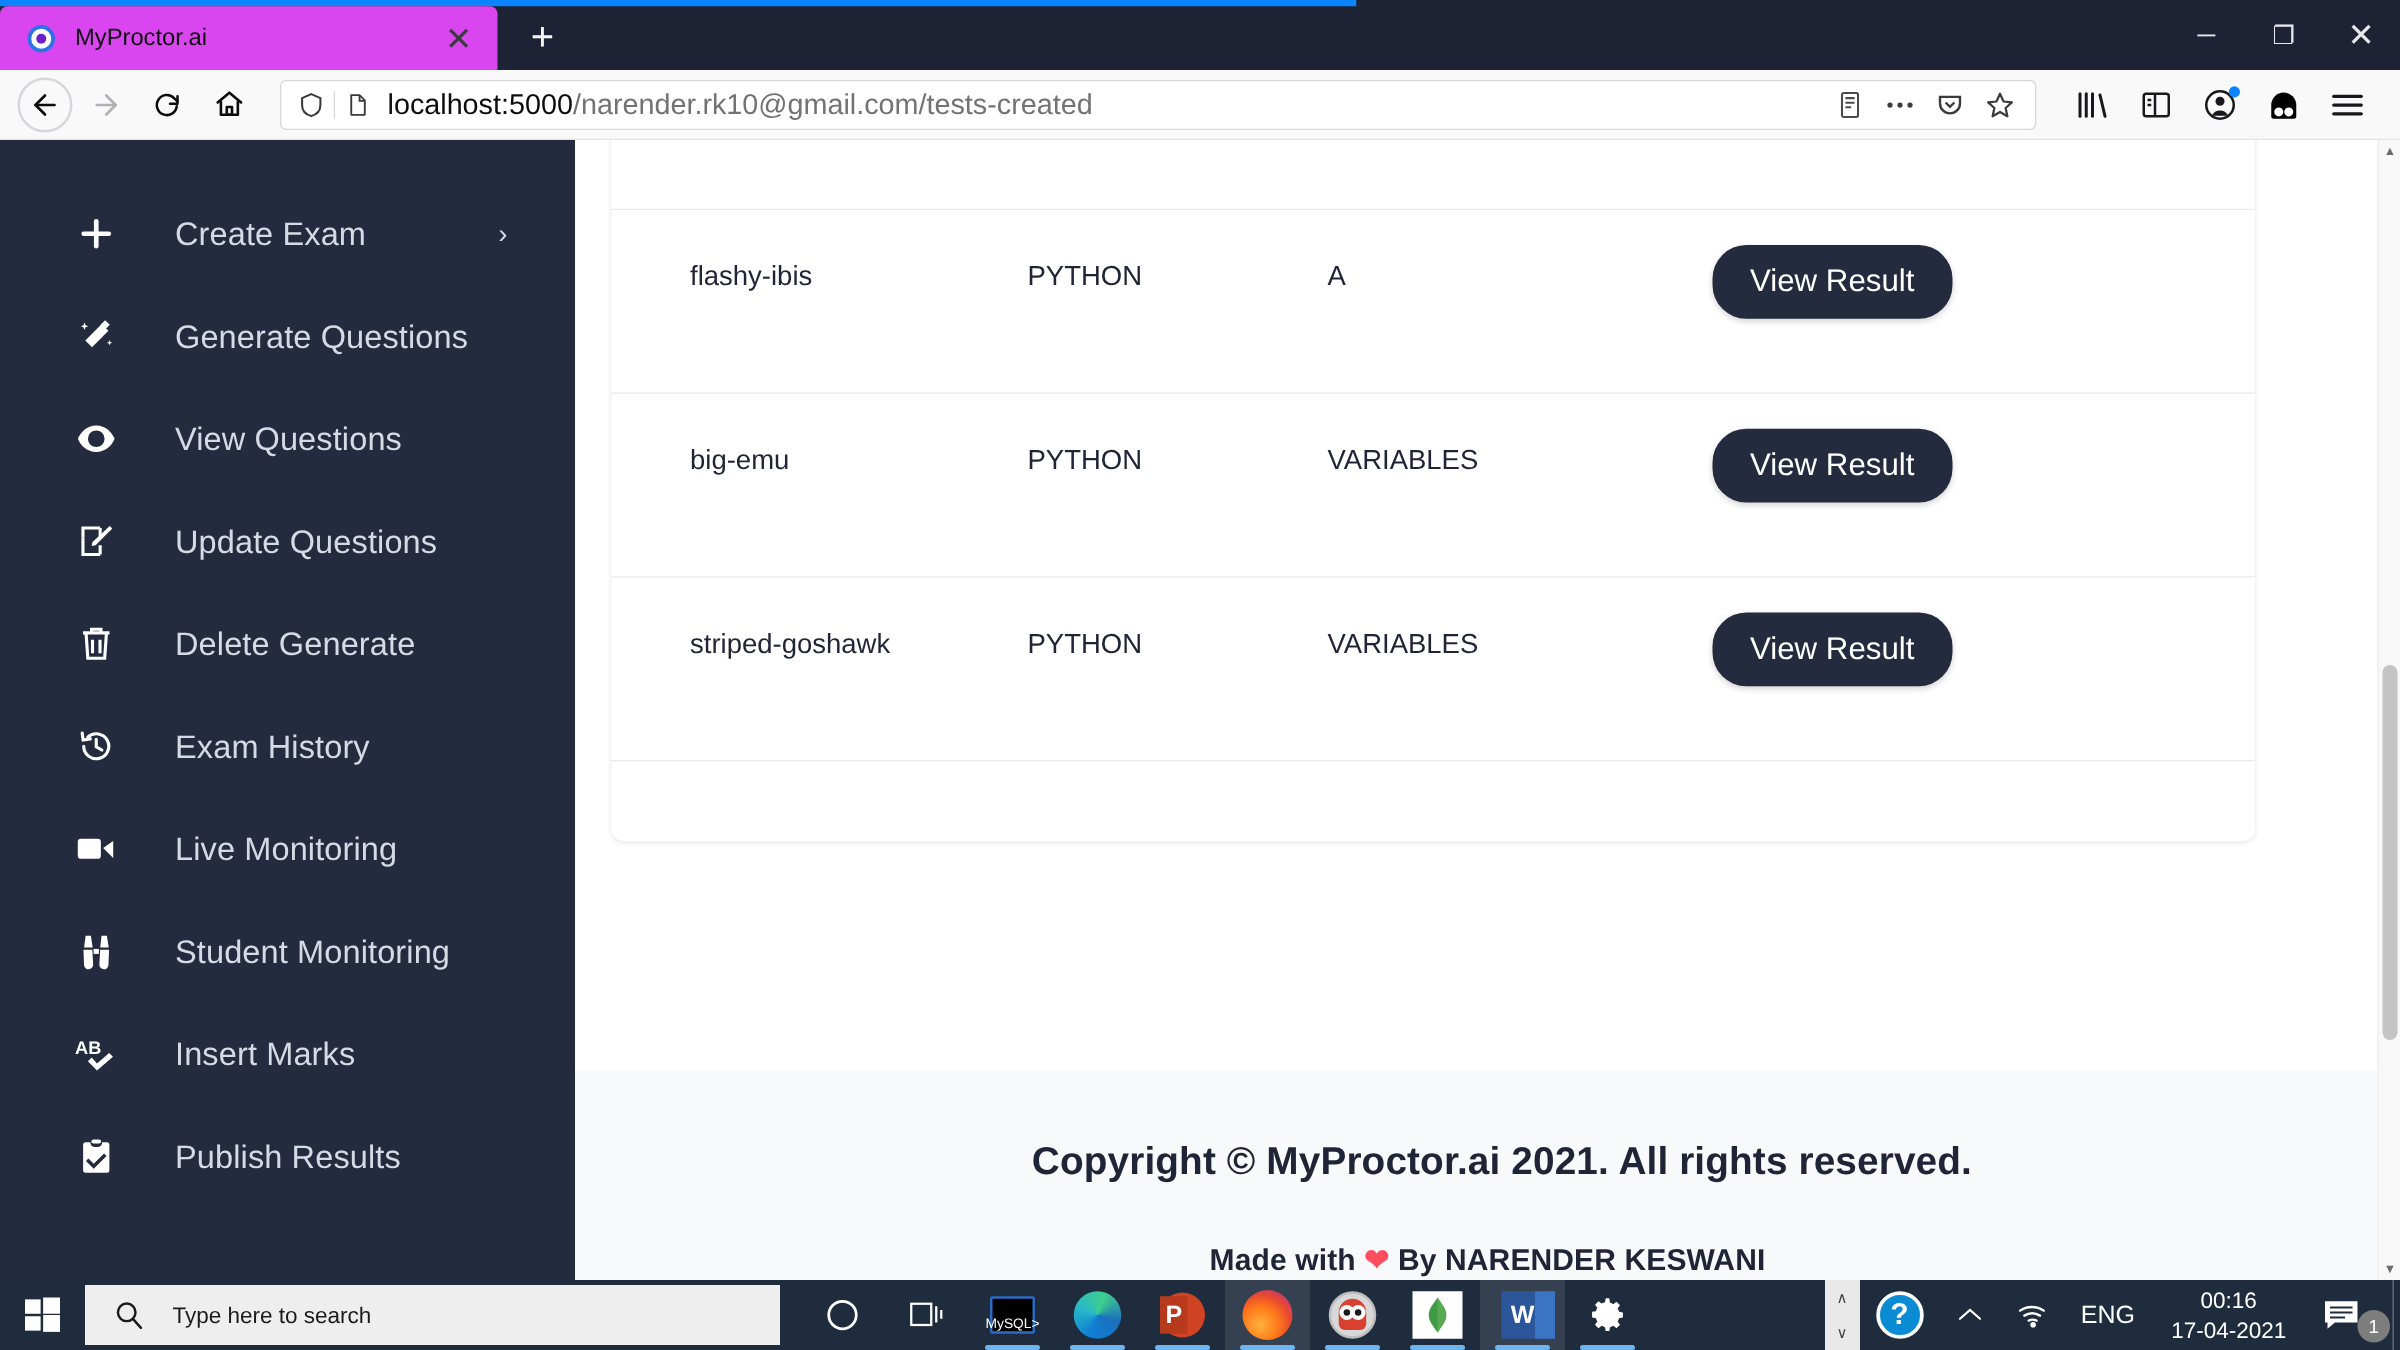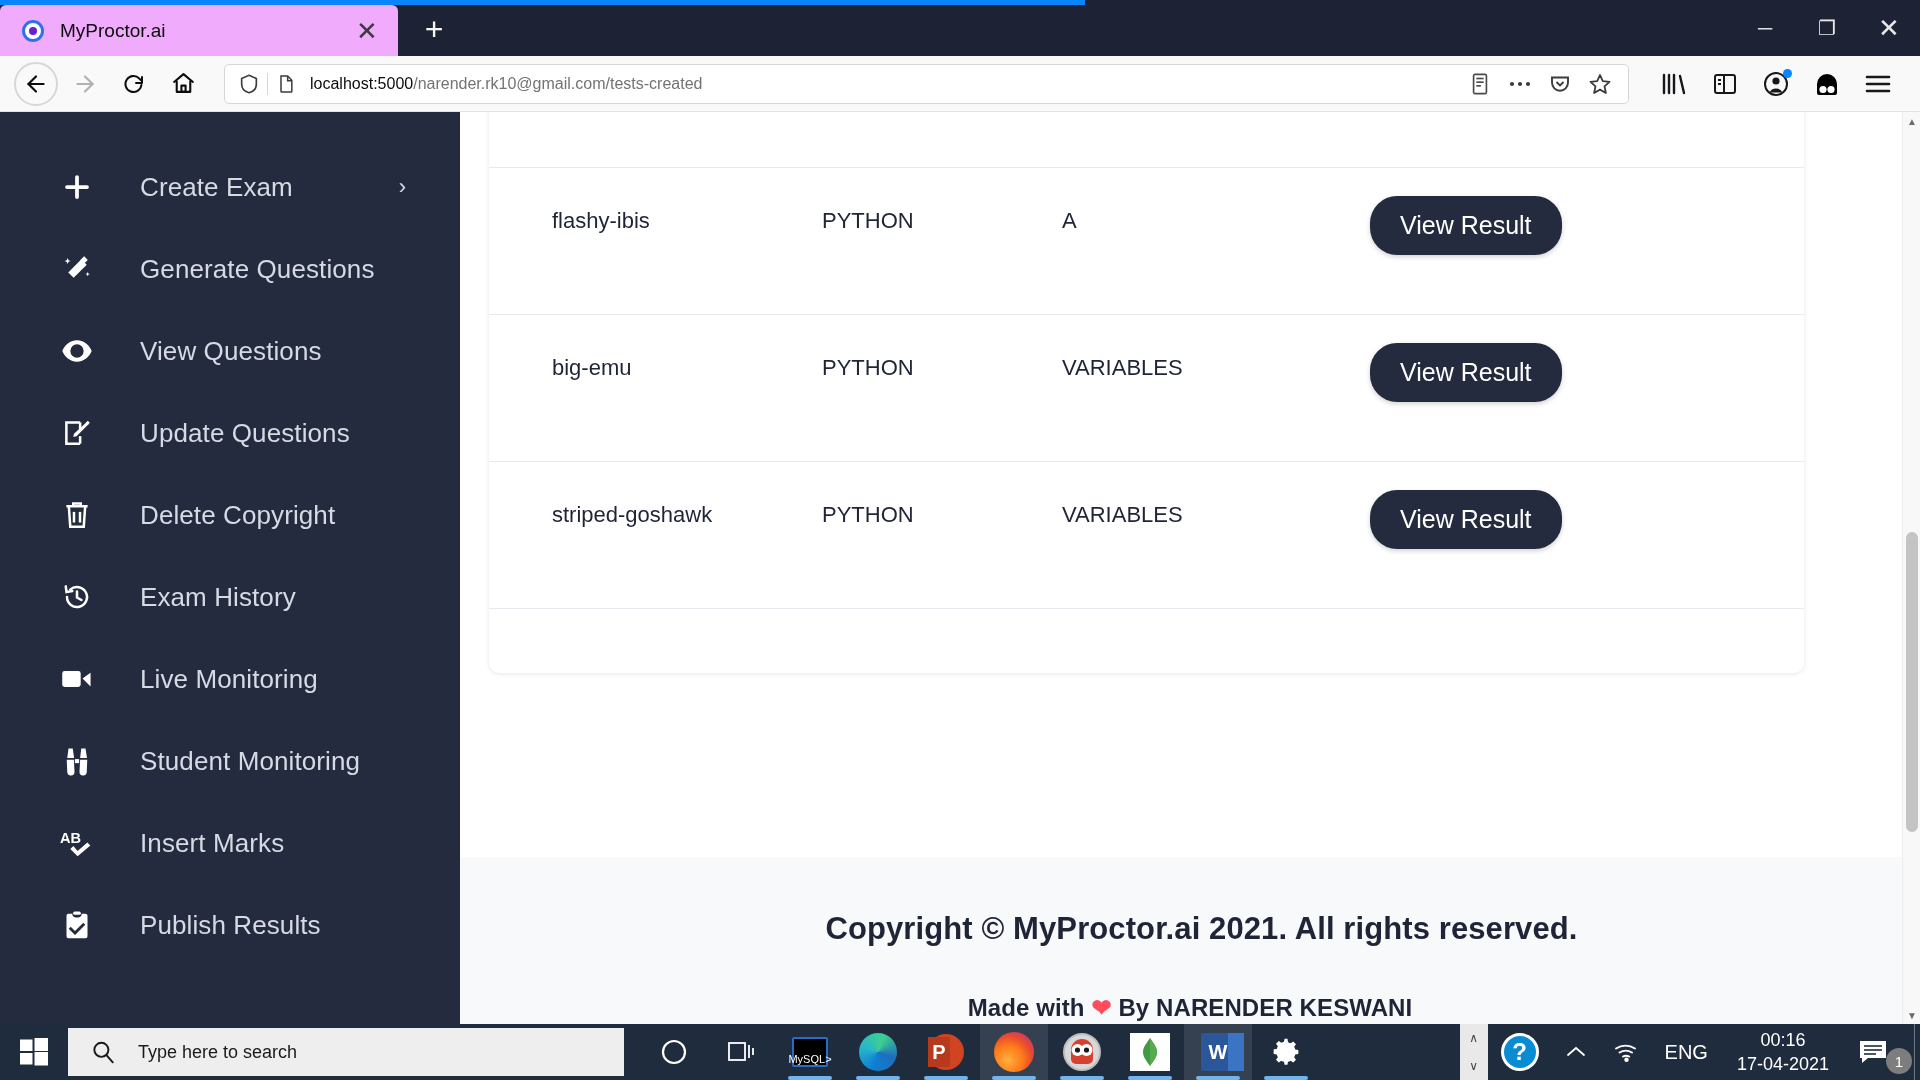--- a/index.html
+++ b/index.html
@@ -16,21 +16,21 @@
 
   .tabstrip {
     height: 56px; background: #1d2334;
     display: flex; align-items: flex-end; position: relative;
   }
   .tabstrip::before {
     content: ""; position: absolute; left: 0; top: 0;
     width: 1085px; height: 5px; background: #0a84ff;
   }
   .tab {
-    width: 398px; height: 51px; background: #f0abfc;
+    width: 398px; height: 51px; background: #d946ef;
     border-top-left-radius: 6px; border-top-right-radius: 6px;
     display: flex; align-items: center; padding: 0 14px 0 22px;
     position: relative;
   }
   .tab-favicon {
     width: 22px; height: 22px; border-radius: 50%;
     background: #ffffff; border: 3px solid #2e72e8;
     display: flex; align-items: center; justify-content: center;
     flex: 0 0 auto;
   }
@@ -72,21 +72,21 @@
     flex: 1 1 auto; height: 40px; margin: 0 16px 0 14px;
     background: #ffffff; border: 1px solid #d7d7db; border-radius: 5px;
     display: flex; align-items: center; padding: 0 8px;
   }
   .urlbar .u-icon {
     width: 32px; height: 32px; display: flex; align-items: center;
     justify-content: center; color: #3b3b3d; flex: 0 0 auto; cursor: pointer;
   }
   .url-sep { width: 1px; height: 22px; background: #d7d7db; margin: 0 2px; }
   .url-text {
-    flex: 1 1 auto; font-size: 16px; color: #737373;
+    flex: 1 1 auto; font-size: 23px; color: #737373;
     white-space: nowrap; overflow: hidden; padding-left: 8px;
   }
   .url-text b { color: #0c0c0d; font-weight: 400; }
   .tool-icons { display: flex; align-items: center; }
   .tool-icons .u-icon { width: 40px; height: 40px; }
 
   .navright { display: flex; align-items: center; margin-left: 6px; }
   .navright .navbtn { width: 46px; height: 46px; }
   .acct-dot {
     position: absolute; width: 9px; height: 9px; border-radius: 50%;
@@ -428,21 +428,21 @@
       <div class="side-item">
         <span class="side-ico">
           <svg width="28" height="30" viewBox="0 0 22 24" fill="none" stroke="#fff" stroke-width="2">
               <path d="M2.5 5h17"></path>
               <path d="M8 5V2.7h6V5"></path>
               <path d="M4.5 5.5 5.6 21.3h10.8L17.5 5.5"></path>
               <line x1="8.6" y1="9.5" x2="8.6" y2="18"></line>
               <line x1="13.4" y1="9.5" x2="13.4" y2="18"></line>
             </svg>
         </span>
-        <span class="side-label">Delete Copyright</span>
+        <span class="side-label">Delete Generate</span>
       </div>
 
       <div class="side-item">
         <span class="side-ico">
           <svg width="30" height="30" viewBox="0 0 24 24" fill="none" stroke="#fff" stroke-width="2" stroke-linecap="round">
               <path d="M4 12a8 8 0 1 0 2.6-5.9"></path>
               <polyline points="3 3.5 3.6 8 8.2 7.3"></polyline>
               <polyline points="12 7.5 12 12.4 15.6 14.4"></polyline>
             </svg>
         </span>

